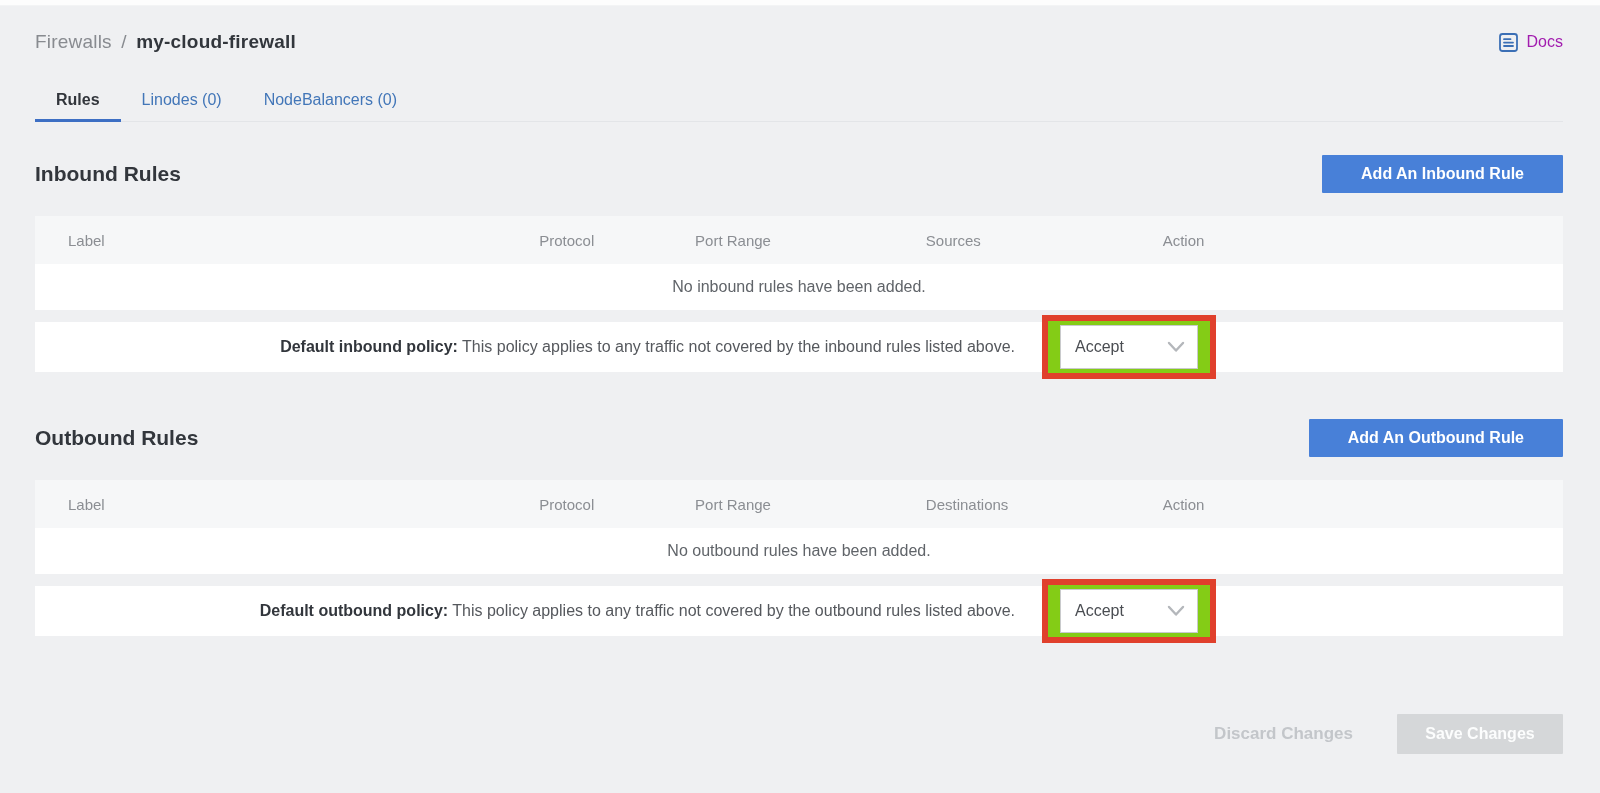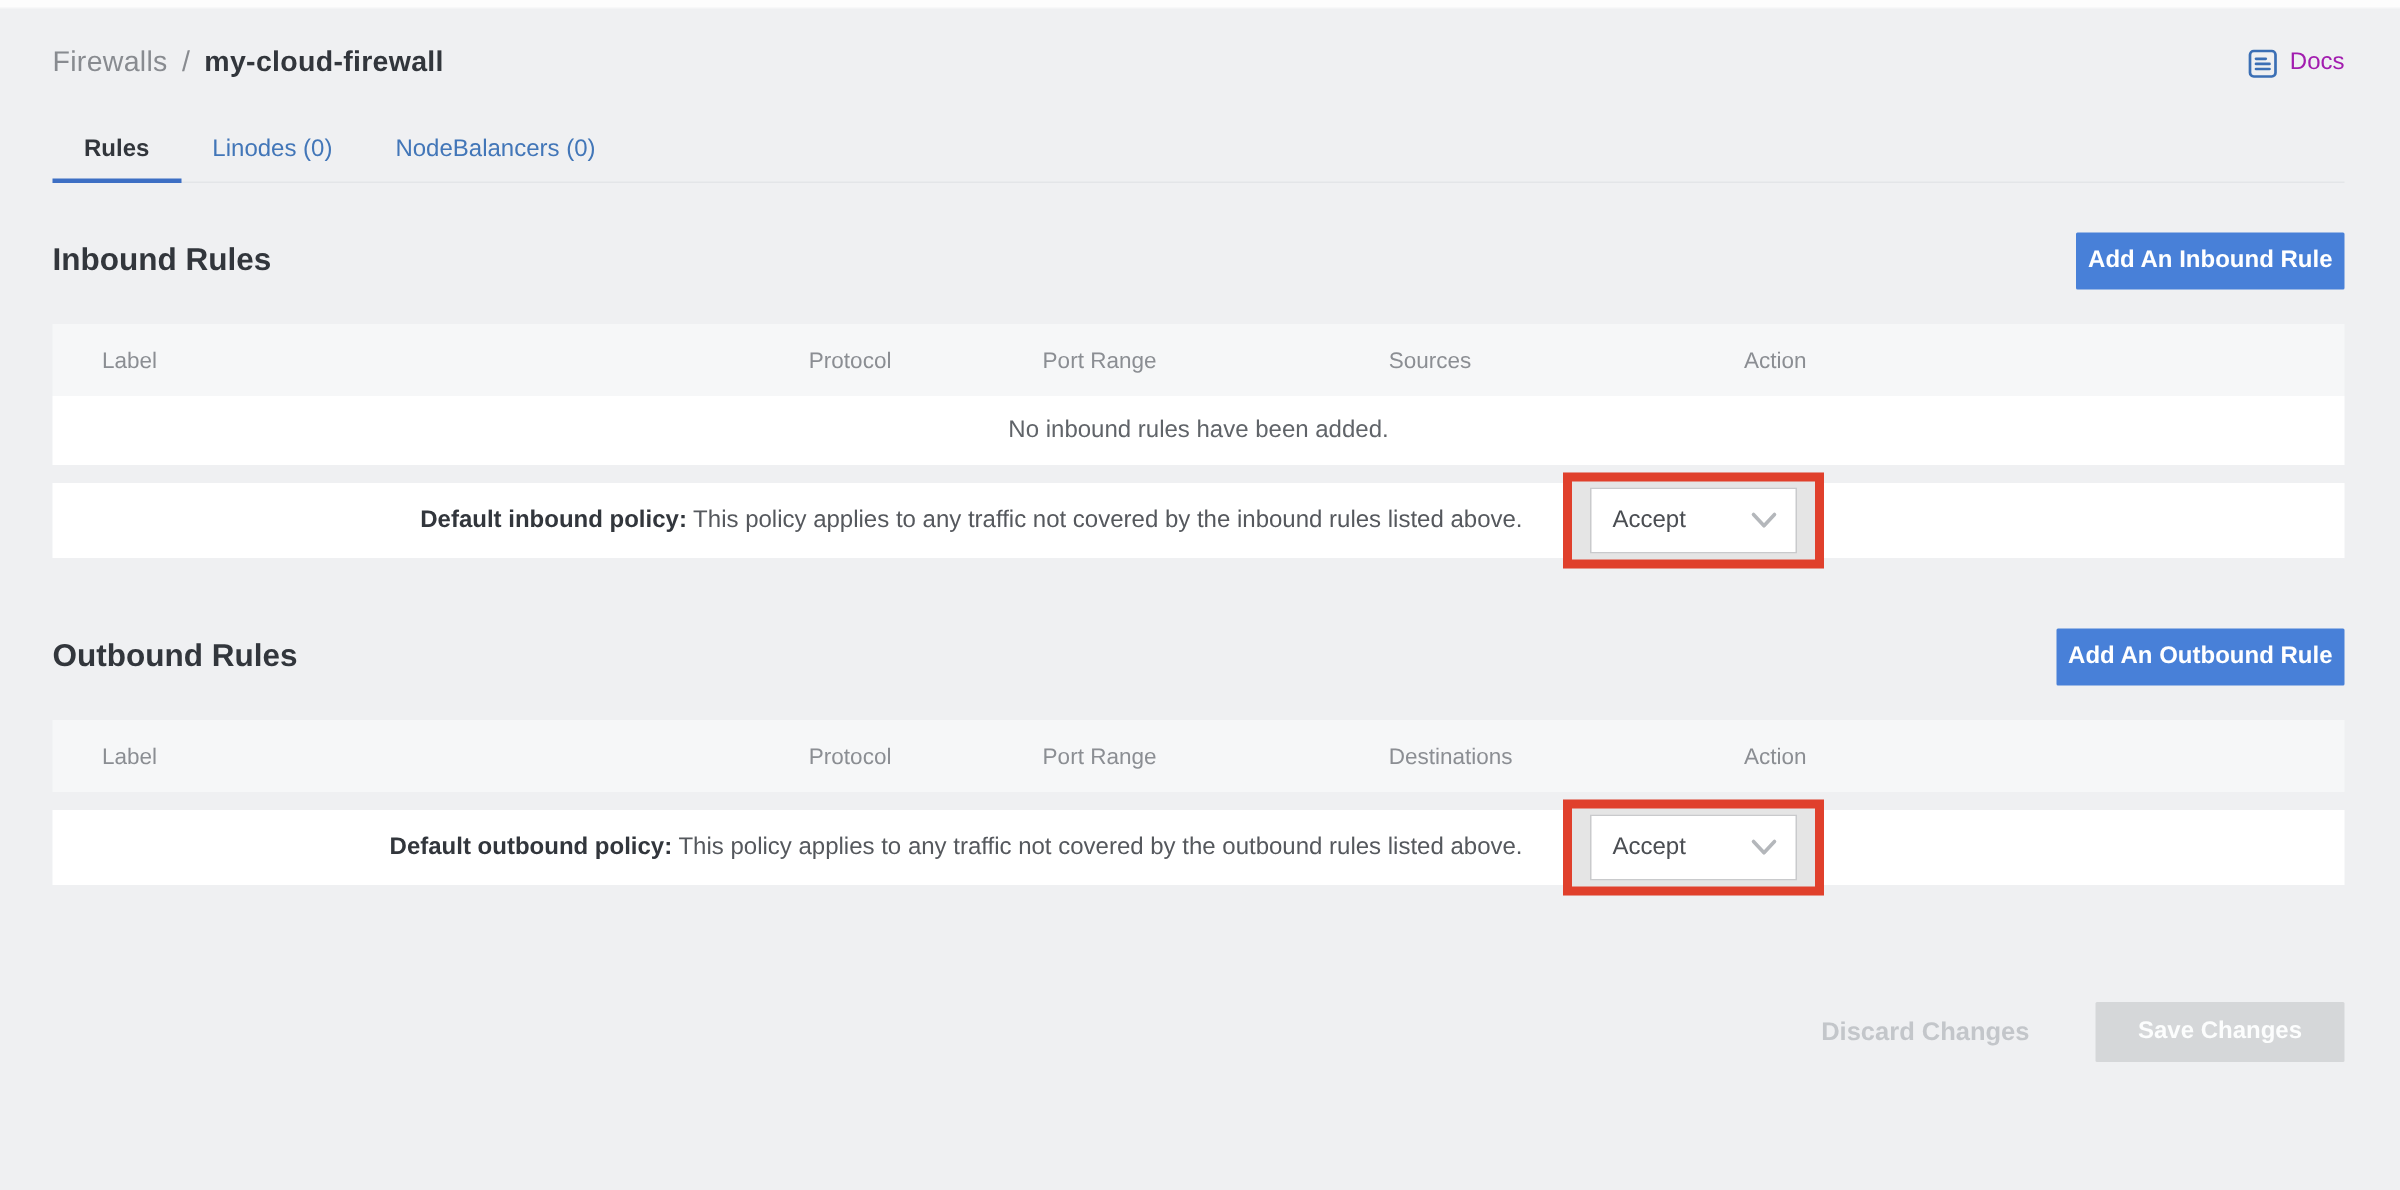--- a/index.html
+++ b/index.html
@@ -28,21 +28,21 @@
   .tab.active { color:#32363c; font-weight:700; }
   .tab.active::after {
     content:""; position:absolute; left:0; right:0; bottom:-1px; height:3px; background:#3d6fc4;
   }
 
   
   .section-head { display:flex; justify-content:space-between; align-items:center; margin-top:33px; }
   .section-title { font-size:21px; font-weight:700; color:#32363c; }
   .btn-primary {
     background:#4880d8; color:#fff; font-weight:700; font-size:16px;
-    border:none; padding:9px 8px; height:38px; border-radius:1px; cursor:pointer;
+    border:none; padding:9px 39px; height:38px; border-radius:1px; cursor:pointer;
     font-family:"Liberation Sans","DejaVu Sans",sans-serif;
   }
 
   
   .rules-table { margin-top:23px; }
   .thead-row {
     display:grid; grid-template-columns:33% 10.2% 15.1% 15.5% auto;
     background:#f6f7f8; height:48px; align-items:center; font-size:15px; color:#8b8e93;
   }
   .thead-row .th:first-child { padding-left:33px; }
@@ -52,21 +52,21 @@
   .gap { height:12px; }
   .policy-row {
     min-height:50px; display:flex; align-items:center; justify-content:flex-end;
     padding-right:347px; gap:27px;
   }
   .policy-text { font-size:16px; color:#55585d; text-align:right; }
   .policy-text b { color:#32363c; font-weight:700; }
 
   
   .highlight-box {
-    border:6px solid #e0402c; background:#e5e5e5; padding:4px 12px;
+    border:6px solid #e0402c; background:#84cc16; padding:4px 12px;
     margin:-7px 0; display:flex; align-items:center;
   }
   .select-box {
     width:138px; height:44px; background:#fff; border:1px solid #c9cacc;
     display:flex; align-items:center; justify-content:space-between;
     padding:0 12px 0 14px; font-size:16px; color:#4a4d52; cursor:pointer;
   }
   .select-box svg { display:block; }
 
   
@@ -152,20 +152,23 @@
   </div>
 
   <div class="rules-table">
     <div class="thead-row">
       <span class="th">Label</span>
       <span class="th">Protocol</span>
       <span class="th">Port Range</span>
       <span class="th">Destinations</span>
       <span class="th">Action</span>
     </div>
+    <div class="row-white empty-row">
+      <span>No outbound rules have been added.</span>
+    </div>
     <div class="gap"></div>
     <div class="row-white policy-row">
       <span class="policy-text">
         <b>Default outbound policy:</b>
         <span>This policy applies to any traffic not covered by the outbound rules listed above.</span>
       </span>
       <div class="highlight-box">
         <div class="select-box">
           <span>Accept</span>
           <span>

